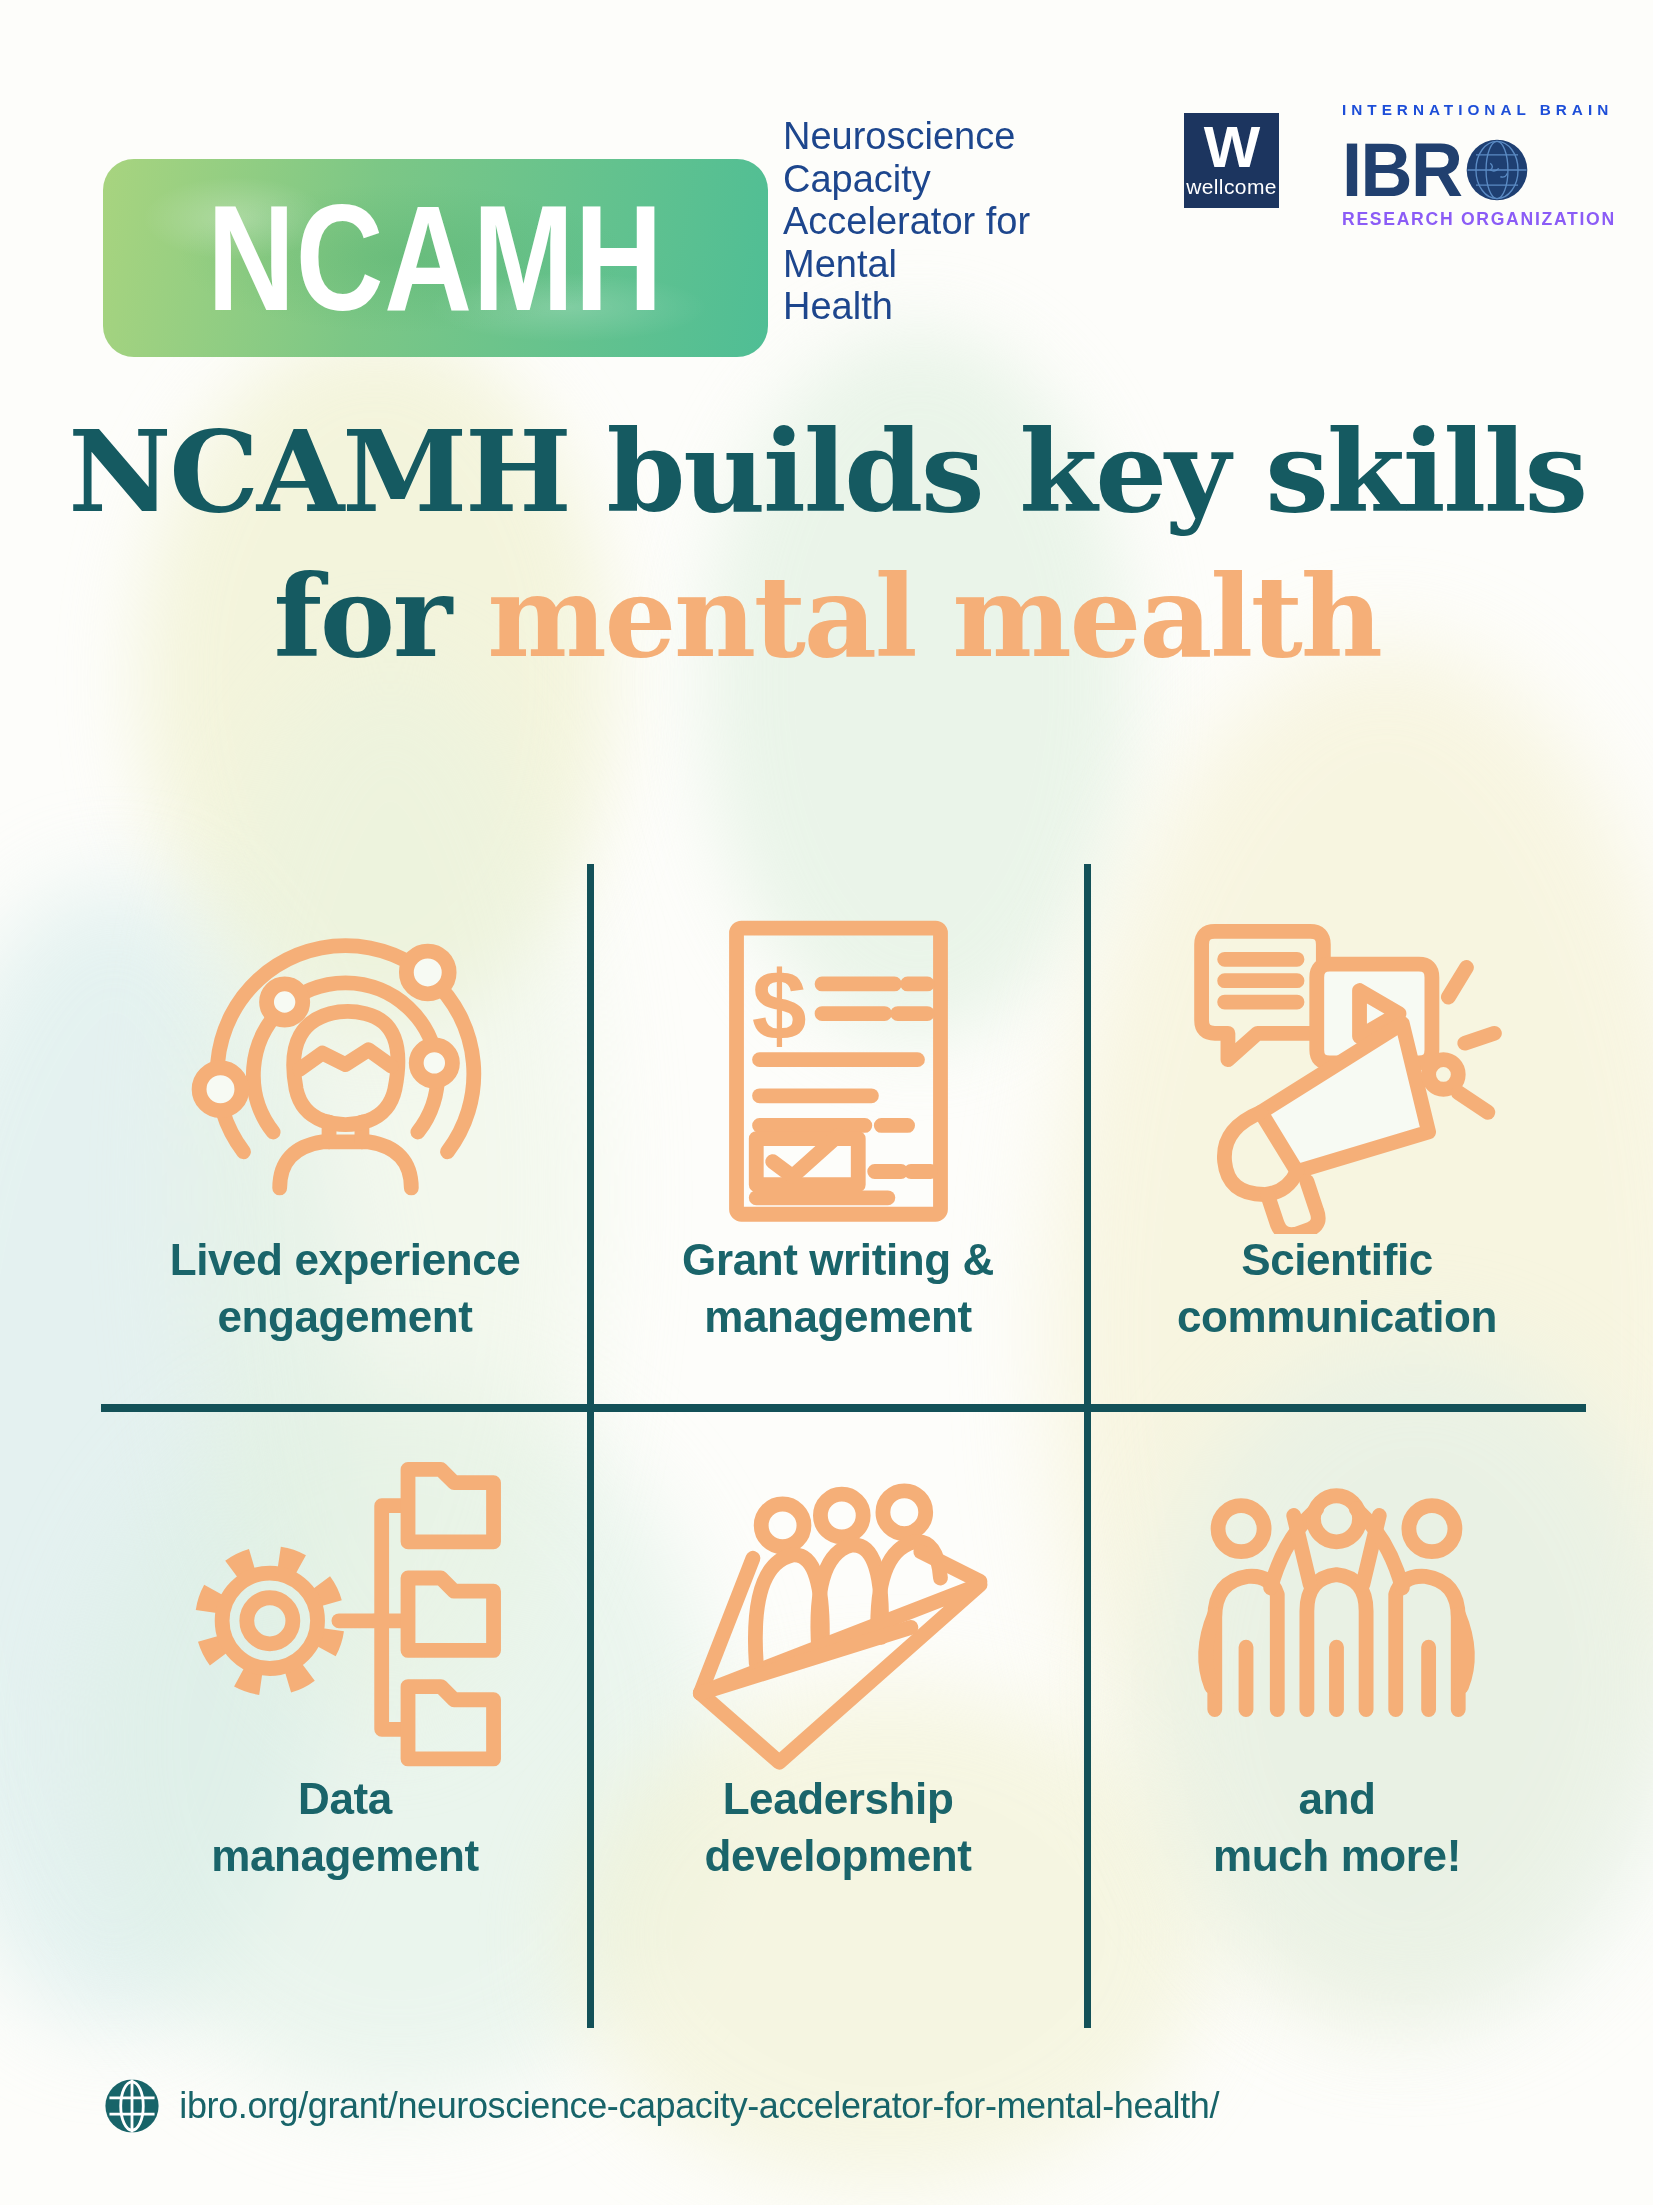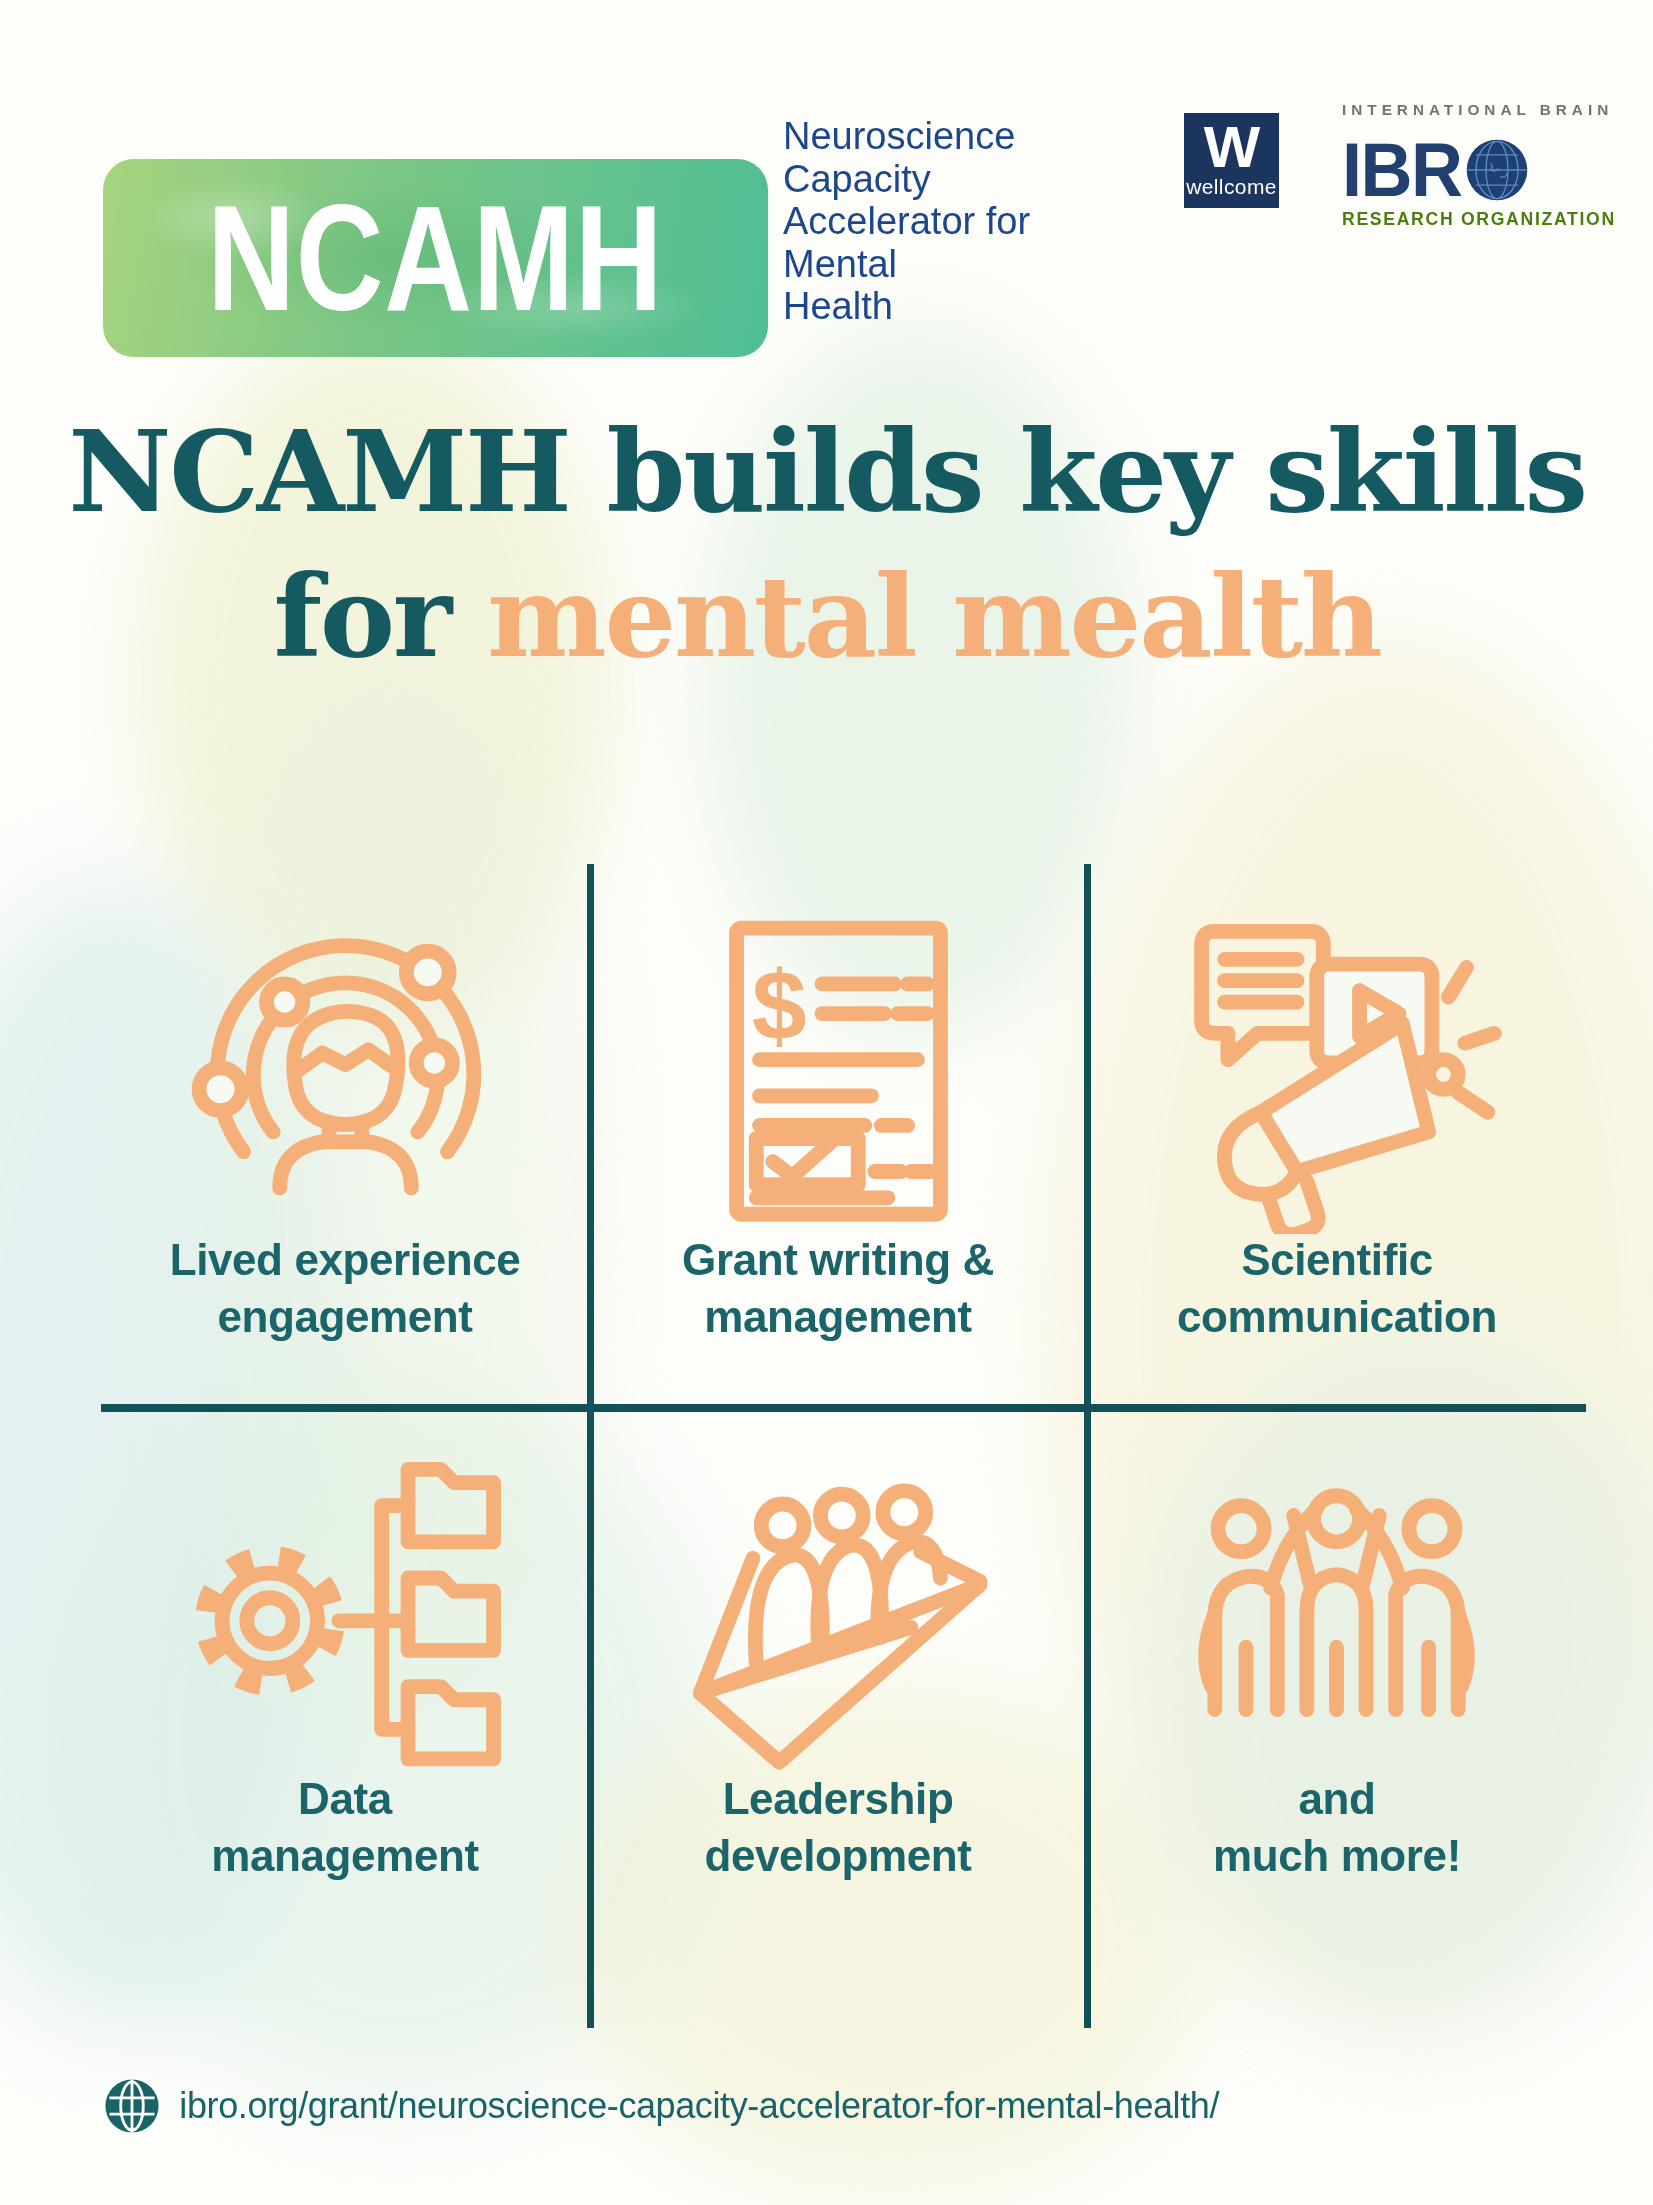--- a/index.html
+++ b/index.html
@@ -39,24 +39,24 @@
     white-space:pre-line;
   }
   .wellcome{
     position:absolute;left:1184px;top:113px;width:95px;height:95px;
     background:var(--wellcome-bg,#1C355F);
     display:flex;flex-direction:column;align-items:center;justify-content:flex-end;
   }
   .wellcome .w{color:#fff;font-weight:bold;font-size:57px;line-height:54px;margin-bottom:1.5px;transform:scaleX(1.05);}
   .wellcome .name{color:#fff;font-weight:normal;font-size:21px;margin-bottom:9px;letter-spacing:0.4px;}
   .ibro{position:absolute;left:1342px;top:101px;width:253px;}
-  .ibro .intl{font-size:15.3px;letter-spacing:5px;font-weight:bold;color:#737373;white-space:nowrap;}
+  .ibro .intl{font-size:15.3px;letter-spacing:5px;font-weight:bold;color:#1d4ed8;white-space:nowrap;}
   .ibro .row{display:flex;align-items:center;gap:3.8px;margin-top:14px;}
   .ibro .acro{font-size:72px;font-weight:bold;letter-spacing:-1.5px;color:var(--navy,#21406F);line-height:74px;transform:scaleY(1.05);}
-  .ibro .research{font-size:17.6px;letter-spacing:1.7px;font-weight:bold;color:#4d7c0f;margin-top:1.5px;white-space:nowrap;}
+  .ibro .research{font-size:17.6px;letter-spacing:1.7px;font-weight:bold;color:#8b5cf6;margin-top:1.5px;white-space:nowrap;}
 
   
   .title{
     position:absolute;left:0;top:400px;width:1654px;text-align:center;
     font-family:"DejaVu Serif",serif;font-weight:bold;
     font-size:113px;line-height:1.28;letter-spacing:-2.3px;
   }
   .t-teal{color:var(--teal,#155A61);}
   .t-orange{color:var(--orange,#F5AF78);}
 

